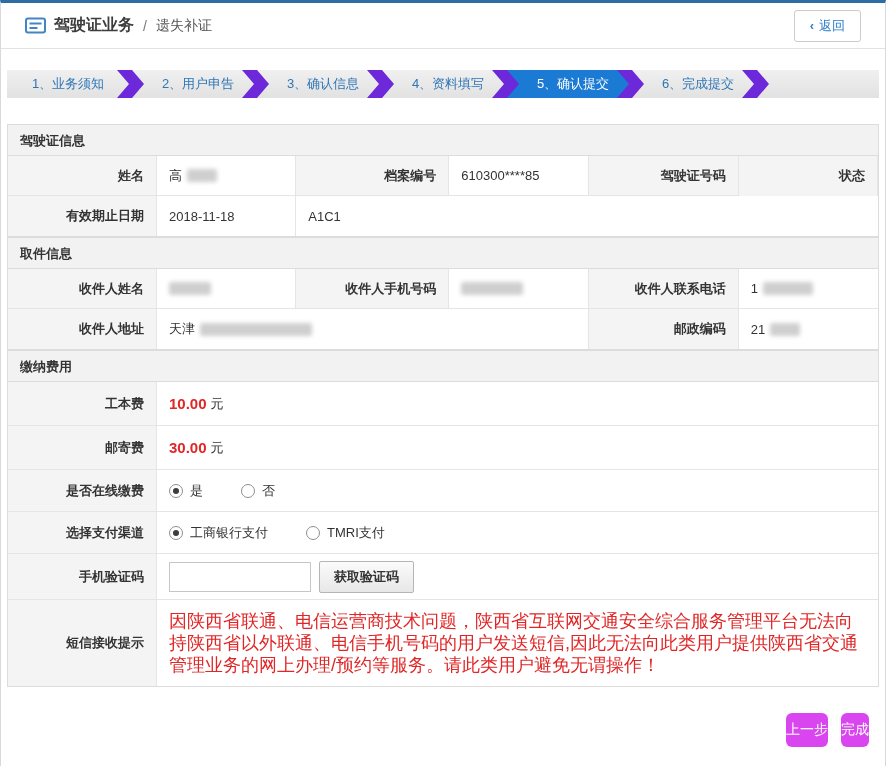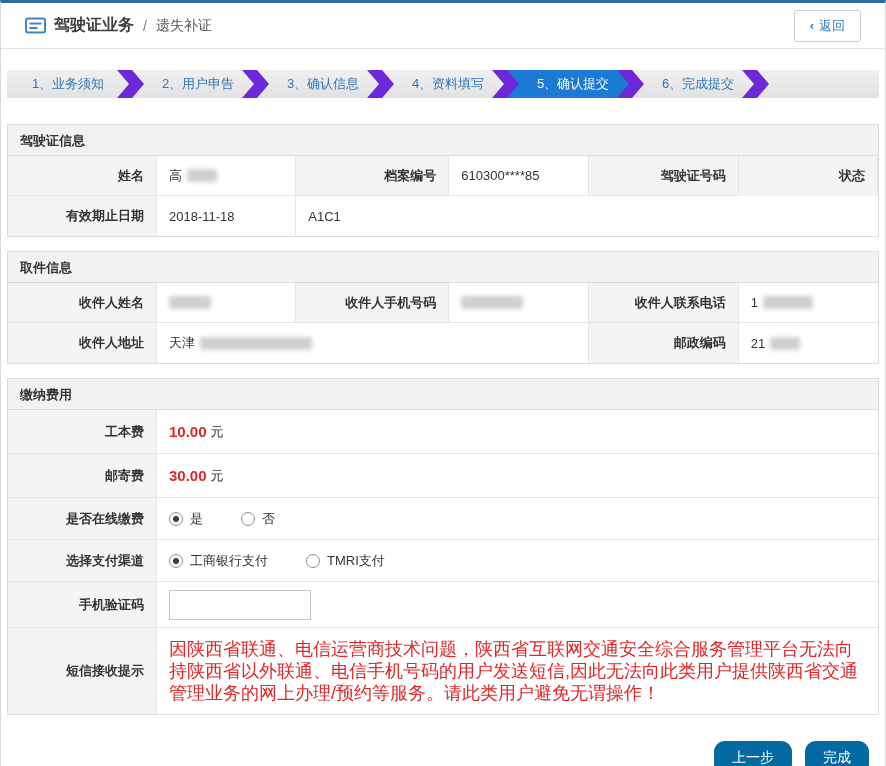--- a/index.html
+++ b/index.html
@@ -51,21 +51,21 @@
     padding-left: 0;
   }
   .step.active { background: #1b7ad3; color: #fff; }
   .step-filler {
     flex: 1; background: linear-gradient(#f0f0f0, #e2e2e2);
     clip-path: polygon(0 0, 100% 0, 100% 100%, 0 100%, 12px 50%);
   }
 
   
   .content { margin: 0 6px; }
-  .box { border: 1px solid #dcdcdc; margin-top: 14px; background: #fff; }
+  .box { border: 1px solid #dcdcdc; background: #fff; }
   .box.firstbox { margin-top: 26px; }
   .box-header {
     height: 31px; line-height: 31px; background: #f2f2f2;
     font-weight: bold; font-size: 13px; color: #333;
     padding-left: 12px; border-bottom: 1px solid #dcdcdc;
   }
   .grid6 { display: grid; grid-template-columns: 149px 1fr 153px 1fr 150px 1fr; }
   .grid2 { display: grid; grid-template-columns: 149px 1fr; }
   .cell {
     min-height: 40px; display: flex; align-items: center;
@@ -119,22 +119,22 @@
     font-family: inherit;
   }
 
   
   .notice-cell { align-items: center; padding: 10px 12px; }
   .notice-text { color: #e02626; font-size: 18px; line-height: 22px; }
 
   
   .footer { display: flex; justify-content: flex-end; gap: 13px; margin: 26px 10px 0; }
   .btn-primary {
-    background: #0369a1; color: #fff; border: none; border-radius: 11px;
-    font-size: 14px; padding: 8px 18px; cursor: pointer; font-family: inherit;
+    background: #d946ef; color: #fff; border: none; border-radius: 6px;
+    font-size: 14px; padding: 8px 0; cursor: pointer; font-family: inherit;
   }
 </style>
 </head>
 <body>
 
 <div class="page">
 
   <div class="topbar">
     <div class="title-wrap">
       <span class="doc-icon">
@@ -275,20 +275,21 @@
             <span class="radio">
               <span class="radio-circle"></span>
               <span>TMRI支付</span>
             </span>
           </div>
         </div>
 
         <div class="cell label h46">手机验证码</div>
         <div class="cell value h46 lastcol">
           <input class="captcha-input" type="text" value="" style="">
+          <button class="captcha-btn">获取验证码</button>
         </div>
 
         <div class="cell label lastrow">短信接收提示</div>
         <div class="cell value lastrow lastcol notice-cell">
           <div class="notice-text">因陕西省联通、电信运营商技术问题，陕西省互联网交通安全综合服务管理平台无法向持陕西省以外联通、电信手机号码的用户发送短信,因此无法向此类用户提供陕西省交通管理业务的网上办理/预约等服务。请此类用户避免无谓操作！</div>
         </div>
 
       </div>
     </section>
 

